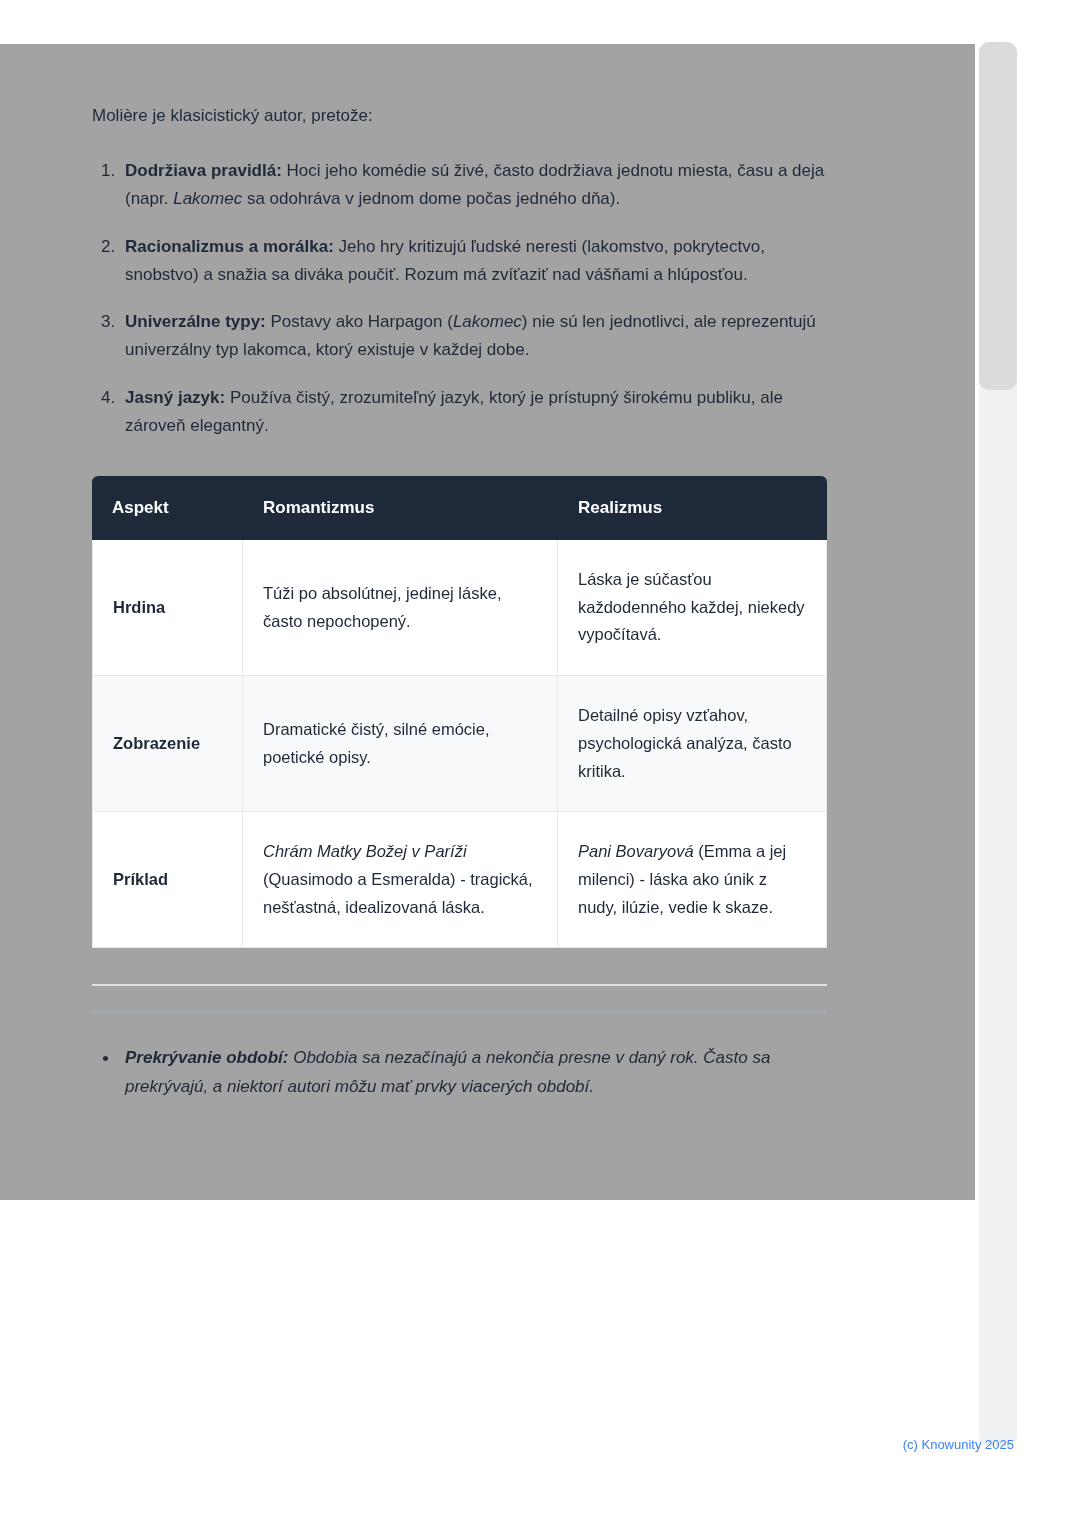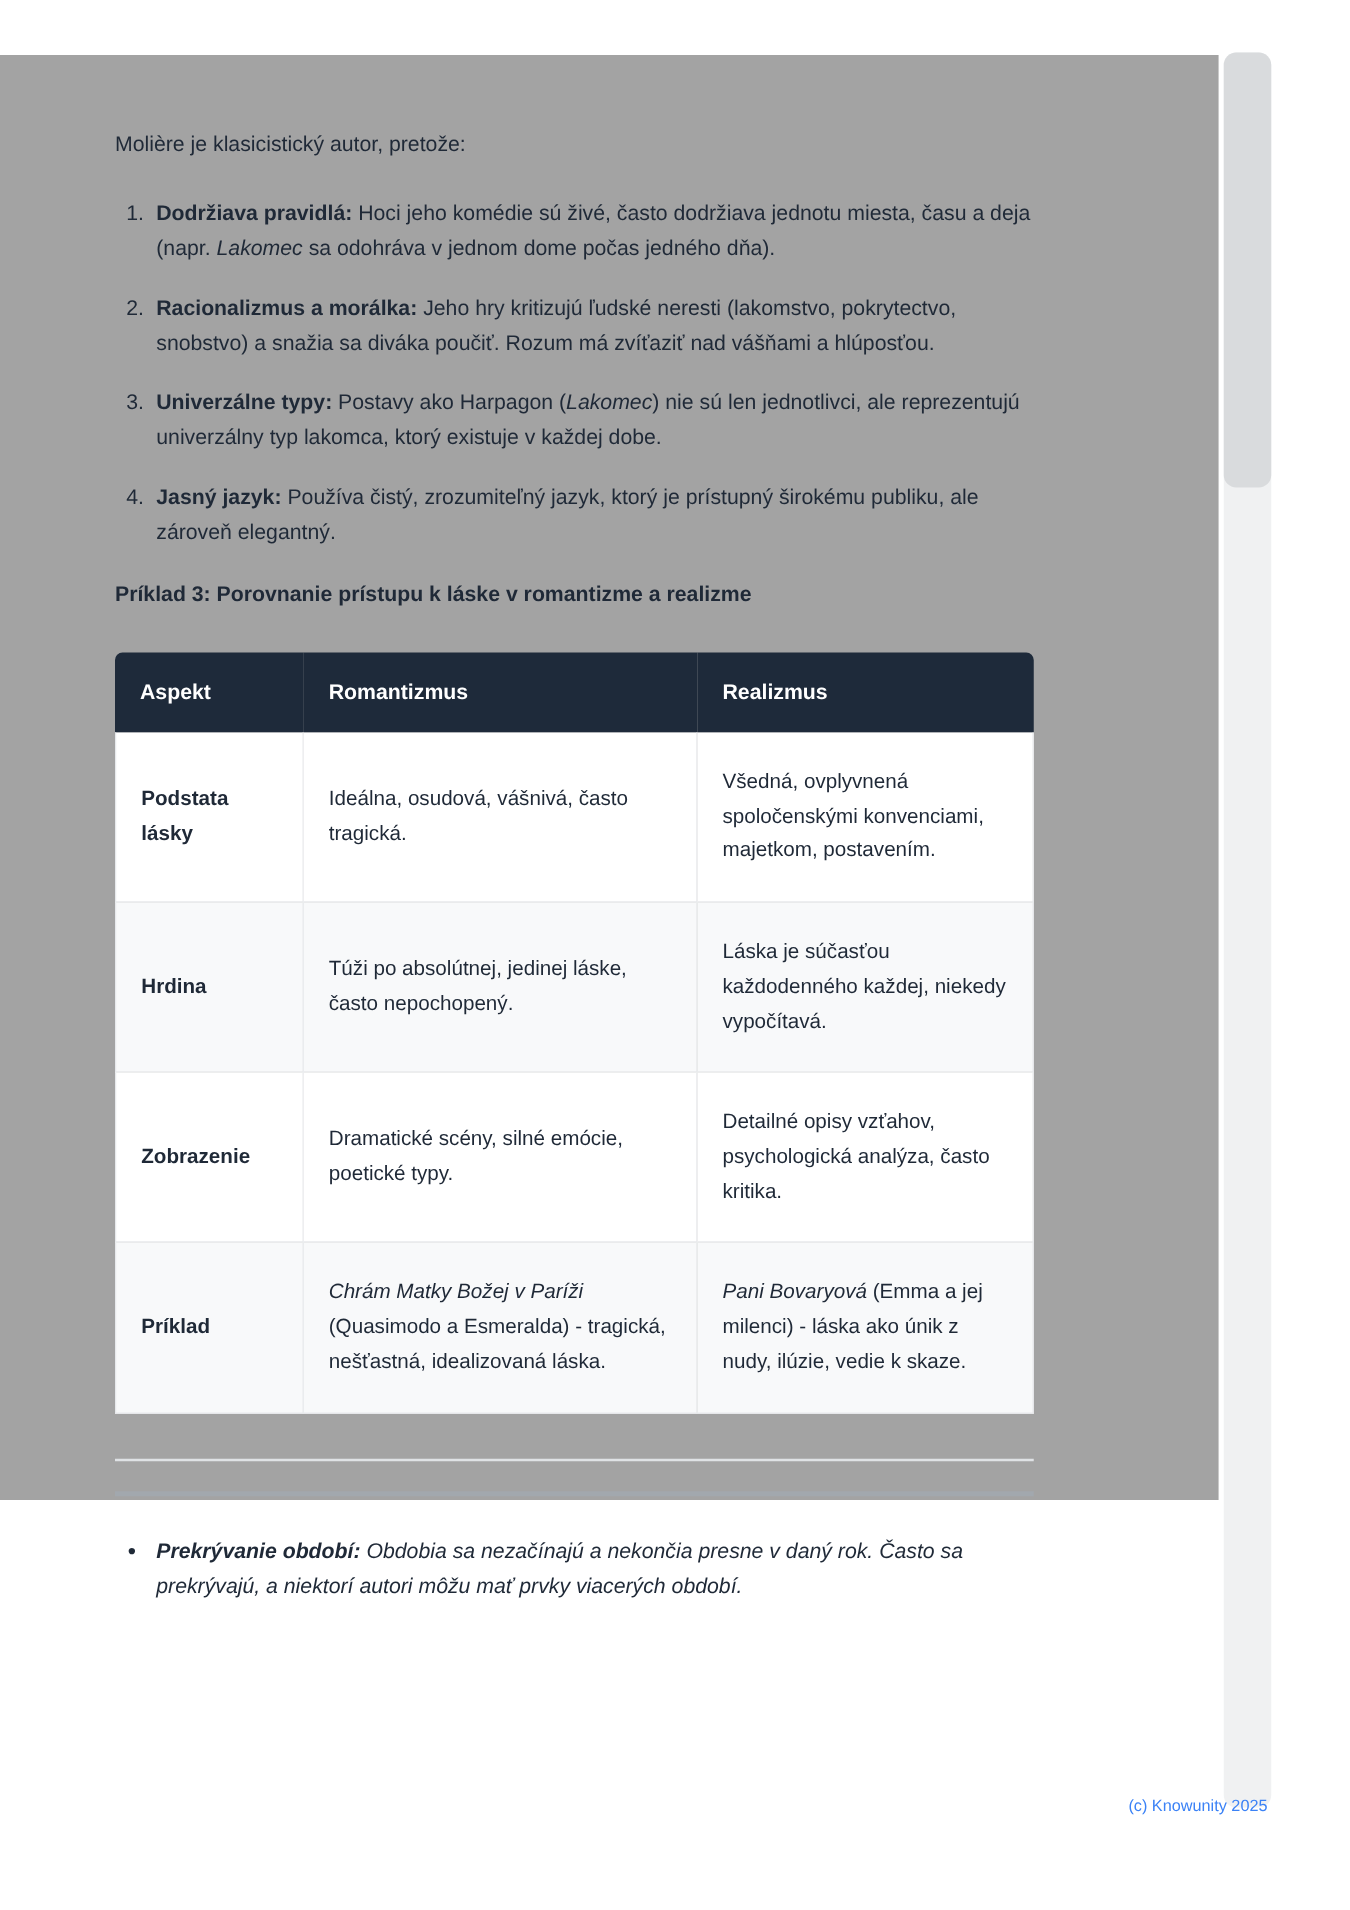--- a/index.html
+++ b/index.html
@@ -105,49 +105,43 @@
 
     <p class="intro">Molière je klasicistický autor, pretože:</p>
 
     <ol class="main-list">
       <li><strong>Dodržiava pravidlá:</strong><span> Hoci jeho komédie sú živé, často dodržiava jednotu miesta, času a deja (napr. </span><em>Lakomec</em><span> sa odohráva v jednom dome počas jedného dňa).</span></li>
       <li><strong>Racionalizmus a morálka:</strong><span> Jeho hry kritizujú ľudské neresti (lakomstvo, pokrytectvo, snobstvo) a snažia sa diváka poučiť. Rozum má zvíťaziť nad vášňami a hlúposťou.</span></li>
       <li><strong>Univerzálne typy:</strong><span> Postavy ako Harpagon (</span><em>Lakomec</em><span>) nie sú len jednotlivci, ale reprezentujú univerzálny typ lakomca, ktorý existuje v každej dobe.</span></li>
       <li><strong>Jasný jazyk:</strong><span> Používa čistý, zrozumiteľný jazyk, ktorý je prístupný širokému publiku, ale zároveň elegantný.</span></li>
     </ol>
 
-    <p class="table-caption">Príklad 3: Porovnanie prístupu k láske v romantizme a realizme</p>
 
     <table class="cmp-table">
       <colgroup>
         <col style="width:151px">
         <col style="width:315px">
         <col style="width:269px">
       </colgroup>
       <thead>
         <tr>
           <th>Aspekt</th>
           <th>Romantizmus</th>
           <th>Realizmus</th>
         </tr>
       </thead>
       <tbody>
         <tr>
-          <td>Podstata lásky</td>
-          <td>Ideálna, osudová, vášnivá, často tragická.</td>
-          <td>Všedná, ovplyvnená spoločenskými konvenciami, majetkom, postavením.</td>
-        </tr>
-        <tr>
           <td>Hrdina</td>
           <td>Túži po absolútnej, jedinej láske, často nepochopený.</td>
           <td>Láska je súčasťou každodenného každej, niekedy vypočítavá.</td>
         </tr>
         <tr>
           <td>Zobrazenie</td>
-          <td>Dramatické scény, silné emócie, poetické typy.</td>
+          <td>Dramatické čistý, silné emócie, poetické opisy.</td>
           <td>Detailné opisy vzťahov, psychologická analýza, často kritika.</td>
         </tr>
         <tr>
           <td>Príklad</td>
           <td><em>Chrám Matky Božej v Paríži</em><span> (Quasimodo a Esmeralda) - tragická, nešťastná, idealizovaná láska.</span></td>
           <td><em>Pani Bovaryová</em><span> (Emma a jej milenci) - láska ako únik z nudy, ilúzie, vedie k skaze.</span></td>
         </tr>
       </tbody>
     </table>
 

